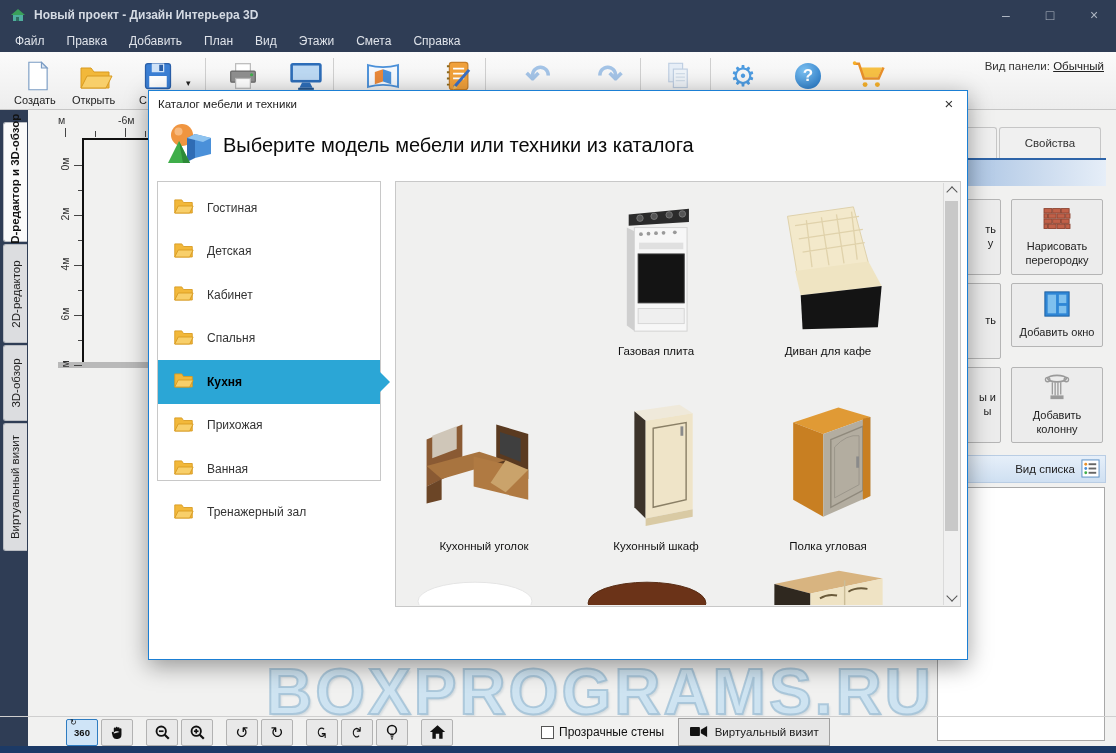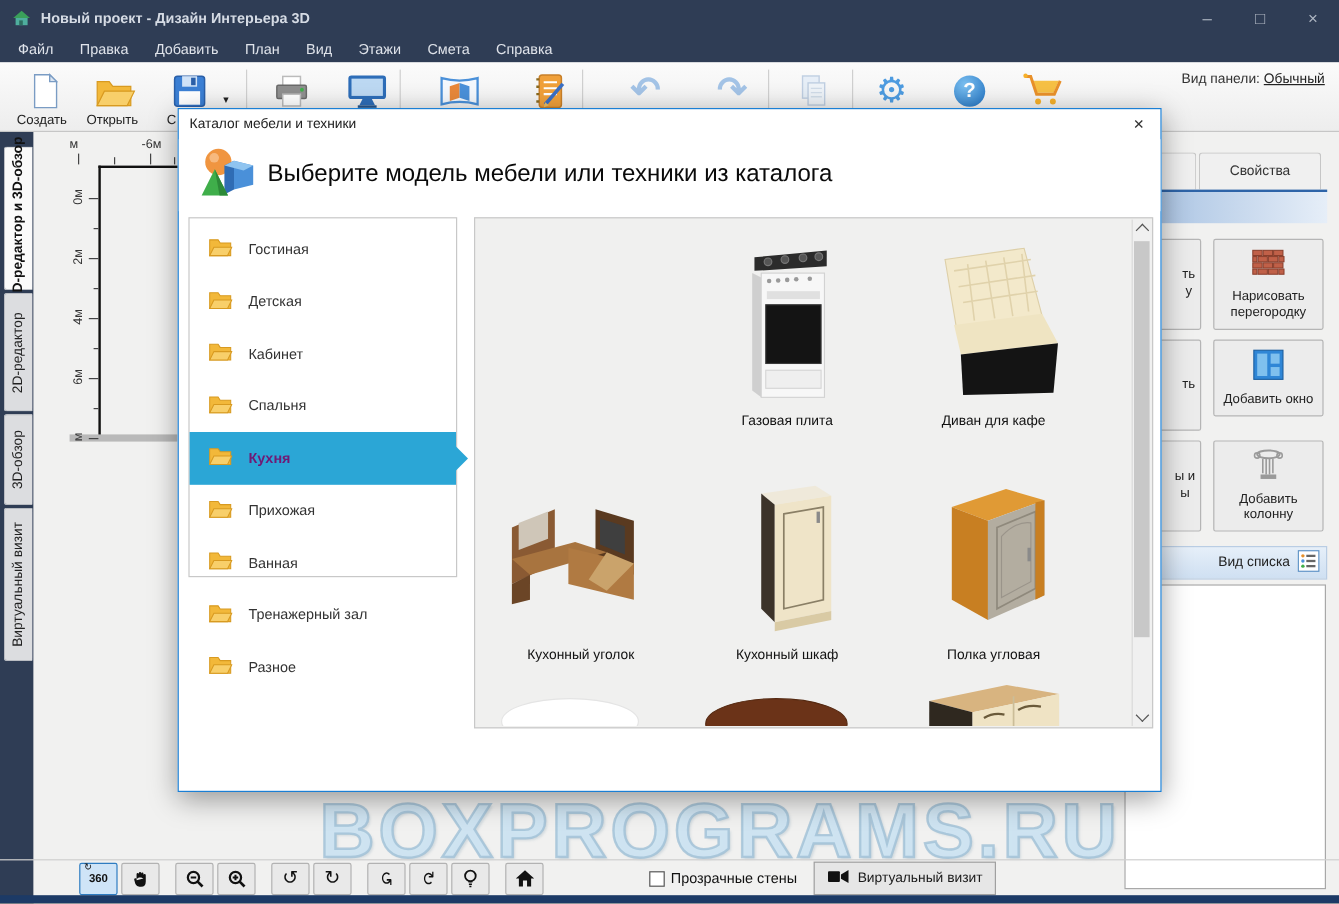--- a/index.html
+++ b/index.html
@@ -86,21 +86,21 @@
              padding-left:9px;box-sizing:border-box;font-size:11.5px;color:#222;}
   .dlg-close{position:absolute;right:6px;top:2px;width:24px;height:20px;display:flex;align-items:center;
              justify-content:center;font-size:15px;color:#333;}
   .dlg-header{position:absolute;left:0;top:25px;width:100%;height:60px;background:#fff;}
   .dlg-hicon{position:absolute;left:16px;top:5px;}
   .dlg-htext{position:absolute;left:74px;top:18px;font-size:20px;color:#0a0a0a;}
   .catpanel{position:absolute;left:8px;top:90px;width:224px;height:300px;background:#fff;
             border:1px solid #c8c8c8;box-sizing:border-box;}
   .cat-row{position:relative;height:43.5px;display:flex;align-items:center;gap:13px;padding-left:15px;
            list-style:none;font-size:12px;color:#333;}
-  .cat-row.active{background:#2ba6d6;color:#701a75;font-weight:bold;}
+  .cat-row.active{background:#2ba6d6;color:#000000;font-weight:bold;}
   .cat-row.active:after{content:"";position:absolute;right:-10px;top:50%;margin-top:-10px;
            border-top:10px solid transparent;border-bottom:10px solid transparent;border-left:10px solid #2ba6d6;}
   #cat-list{margin:4px 0 0 0;padding:0;overflow:visible;}
   .itemspanel{position:absolute;left:246px;top:90px;width:566px;height:426px;background:#f0f0ef;
               border:1px solid #c8c8c8;box-sizing:border-box;overflow:hidden;}
   .item-cell{position:absolute;width:166px;height:162px;border:1px solid transparent;}
   .item-cell.sel{background:#fdfdfd;border:1px solid #6ab4e4;}
   .thumbwrap{position:absolute;left:8px;top:2px;width:150px;height:128px;display:flex;align-items:flex-end;justify-content:center;}
   .item-label{position:absolute;left:0;bottom:8px;width:100%;text-align:center;font-size:11.5px;color:#111;}
   .partialcell{position:absolute;width:166px;height:38px;overflow:hidden;}
@@ -497,27 +497,20 @@
               </svg></span>
             <span class="cat-label">Ванная</span>
           </li>
           <li class="cat-row">
             <span><svg width="21" height="18" viewBox="0 0 24 20">
                 <path d="M2 3 h8 l2 3 h10 v12 H2 z" fill="#f2b83a" stroke="#d89a20"></path>
                 <path d="M2 18 l4 -8 h17 l-4 8 z" fill="#f8cf6a" stroke="#d89a20"></path>
               </svg></span>
             <span class="cat-label">Тренажерный зал</span>
           </li>
-          <li class="cat-row">
-            <span><svg width="21" height="18" viewBox="0 0 24 20">
-                <path d="M2 3 h8 l2 3 h10 v12 H2 z" fill="#f2b83a" stroke="#d89a20"></path>
-                <path d="M2 18 l4 -8 h17 l-4 8 z" fill="#f8cf6a" stroke="#d89a20"></path>
-              </svg></span>
-            <span class="cat-label">Разное</span>
-          </li>
         </ul>
     </div>
 
     <div class="itemspanel">
       <div class="item-cell" style="left:176px;top:20px">
         <div class="thumbwrap">
           <svg width="150" height="128" viewBox="0 0 150 136">
               <polygon points="44,24 44,128 52,134 52,28" fill="#cfcfcf"></polygon>
               <rect x="52" y="24" width="56" height="110" fill="#f7f7f7" stroke="#d2d2d2"></rect>
               <polygon points="46,10 110,4 110,18 46,22" fill="#2b2b2b"></polygon>

